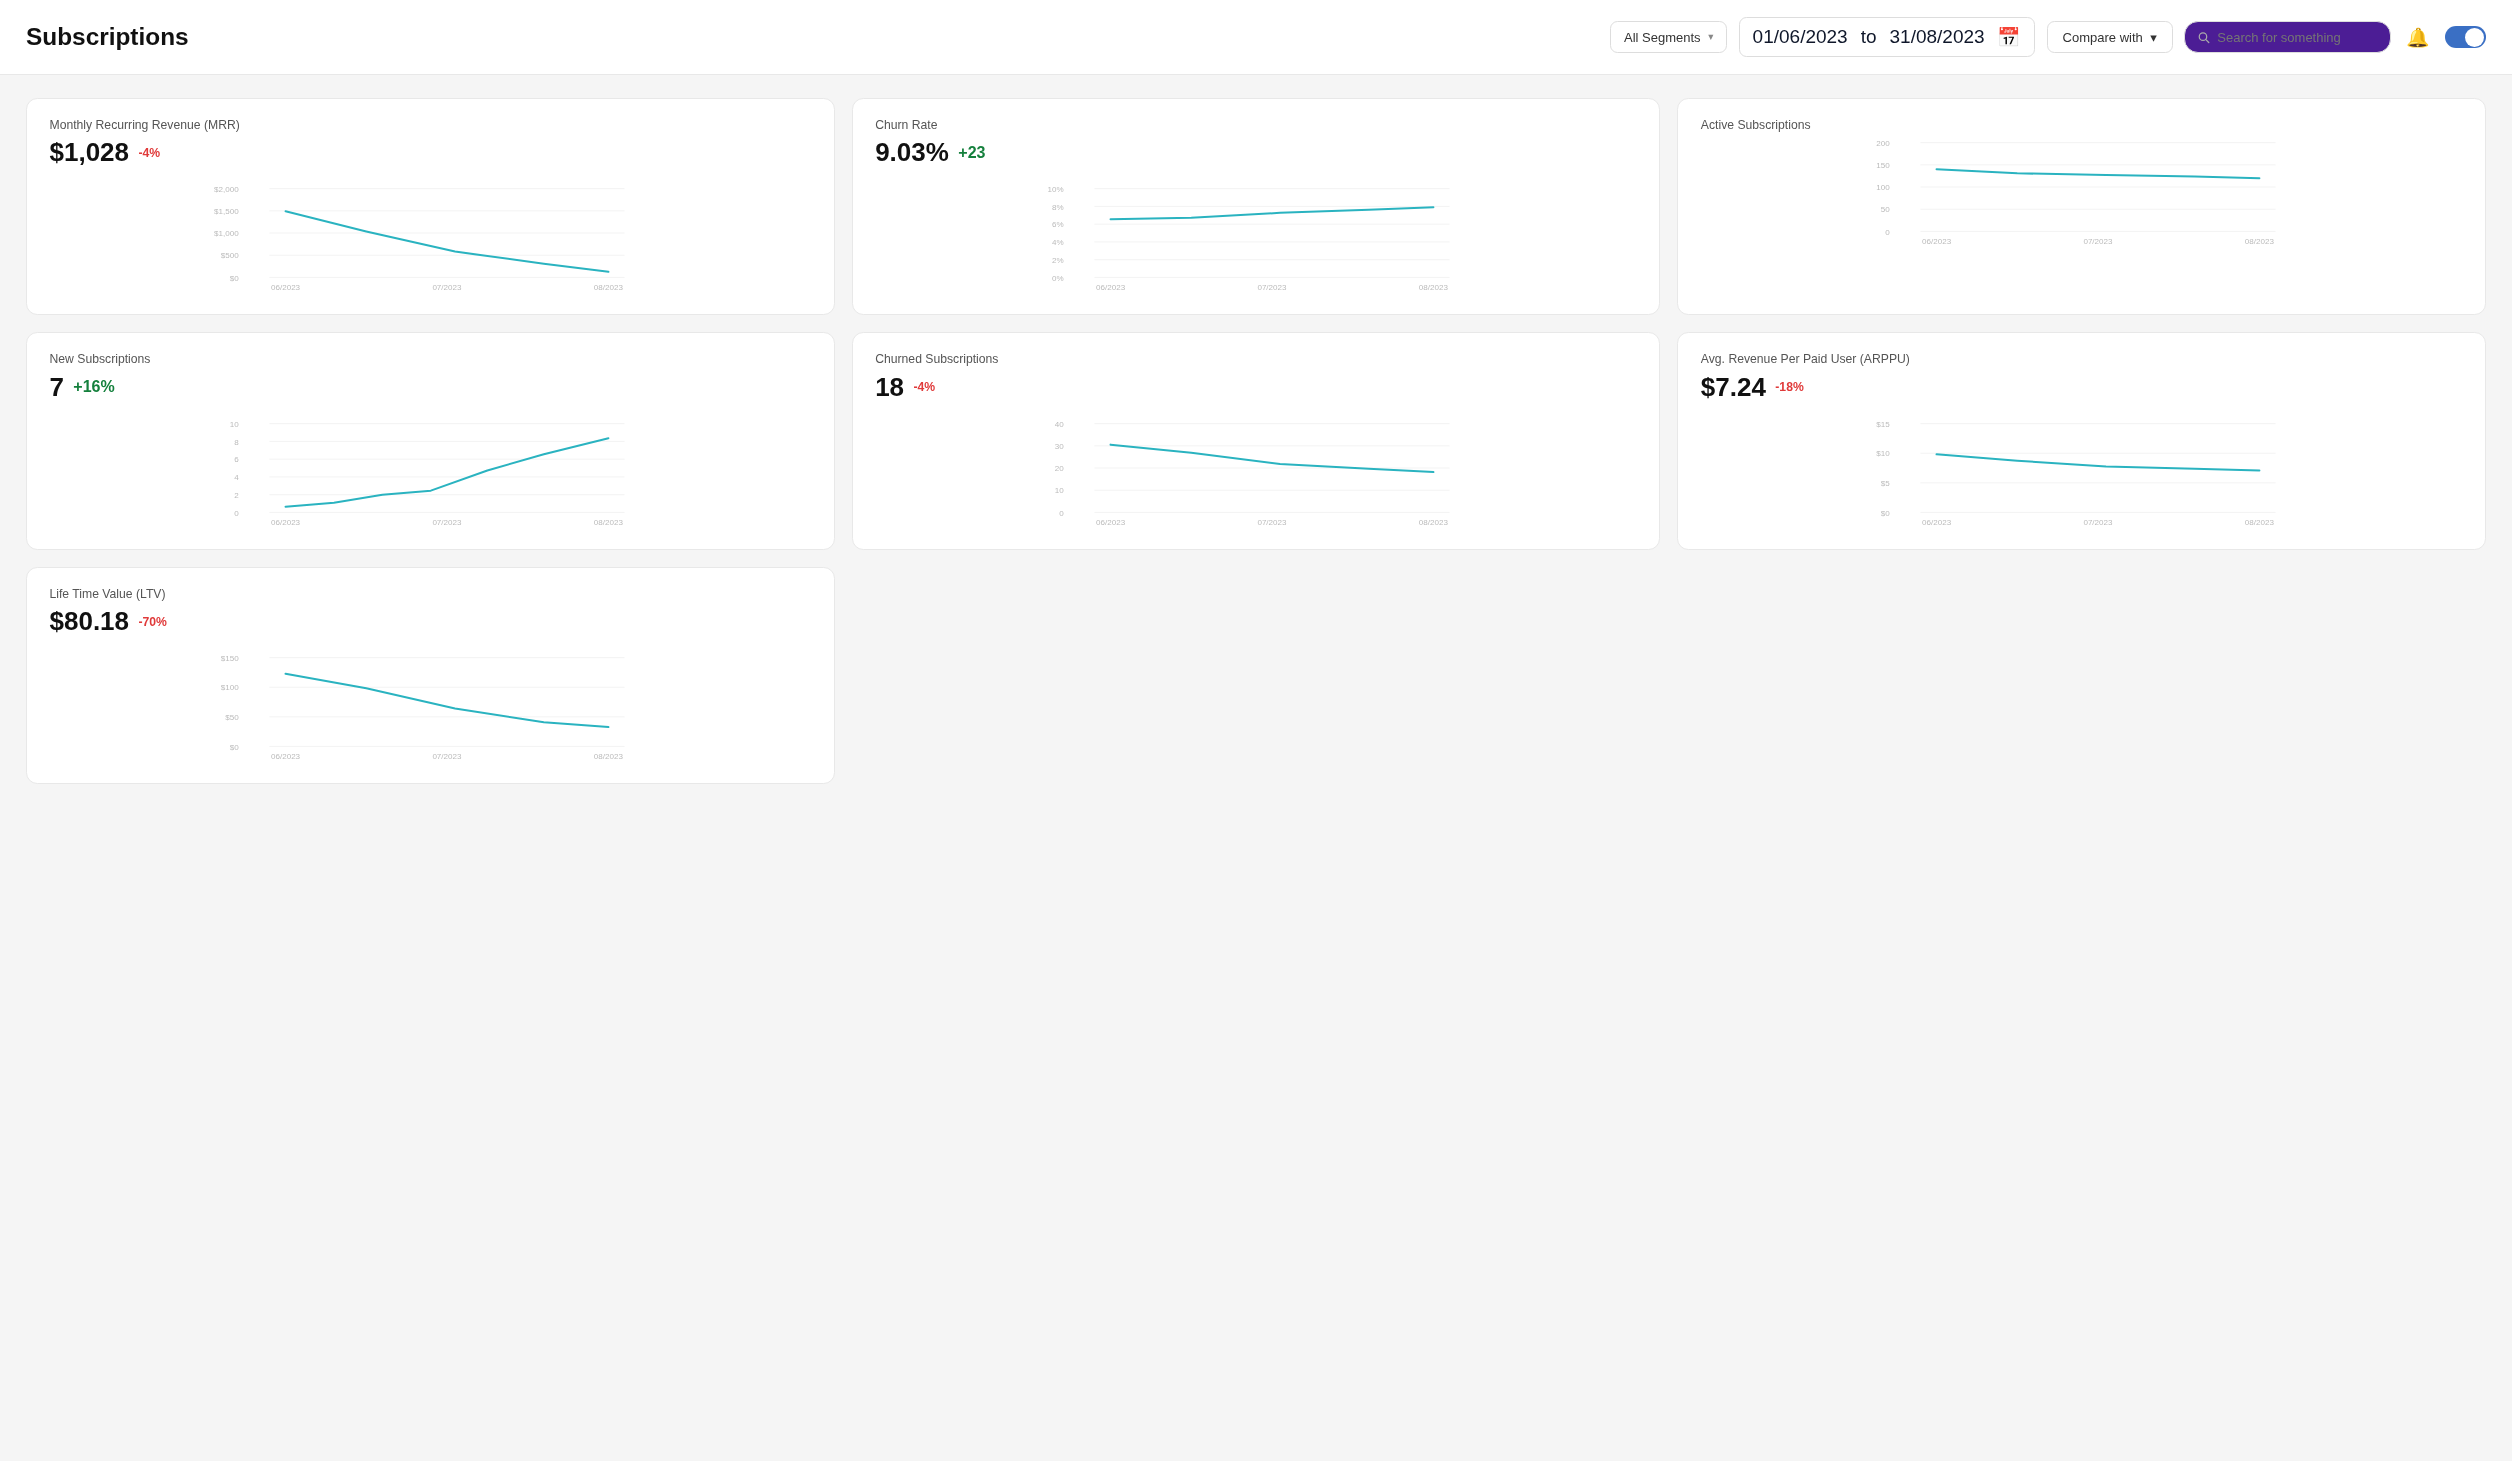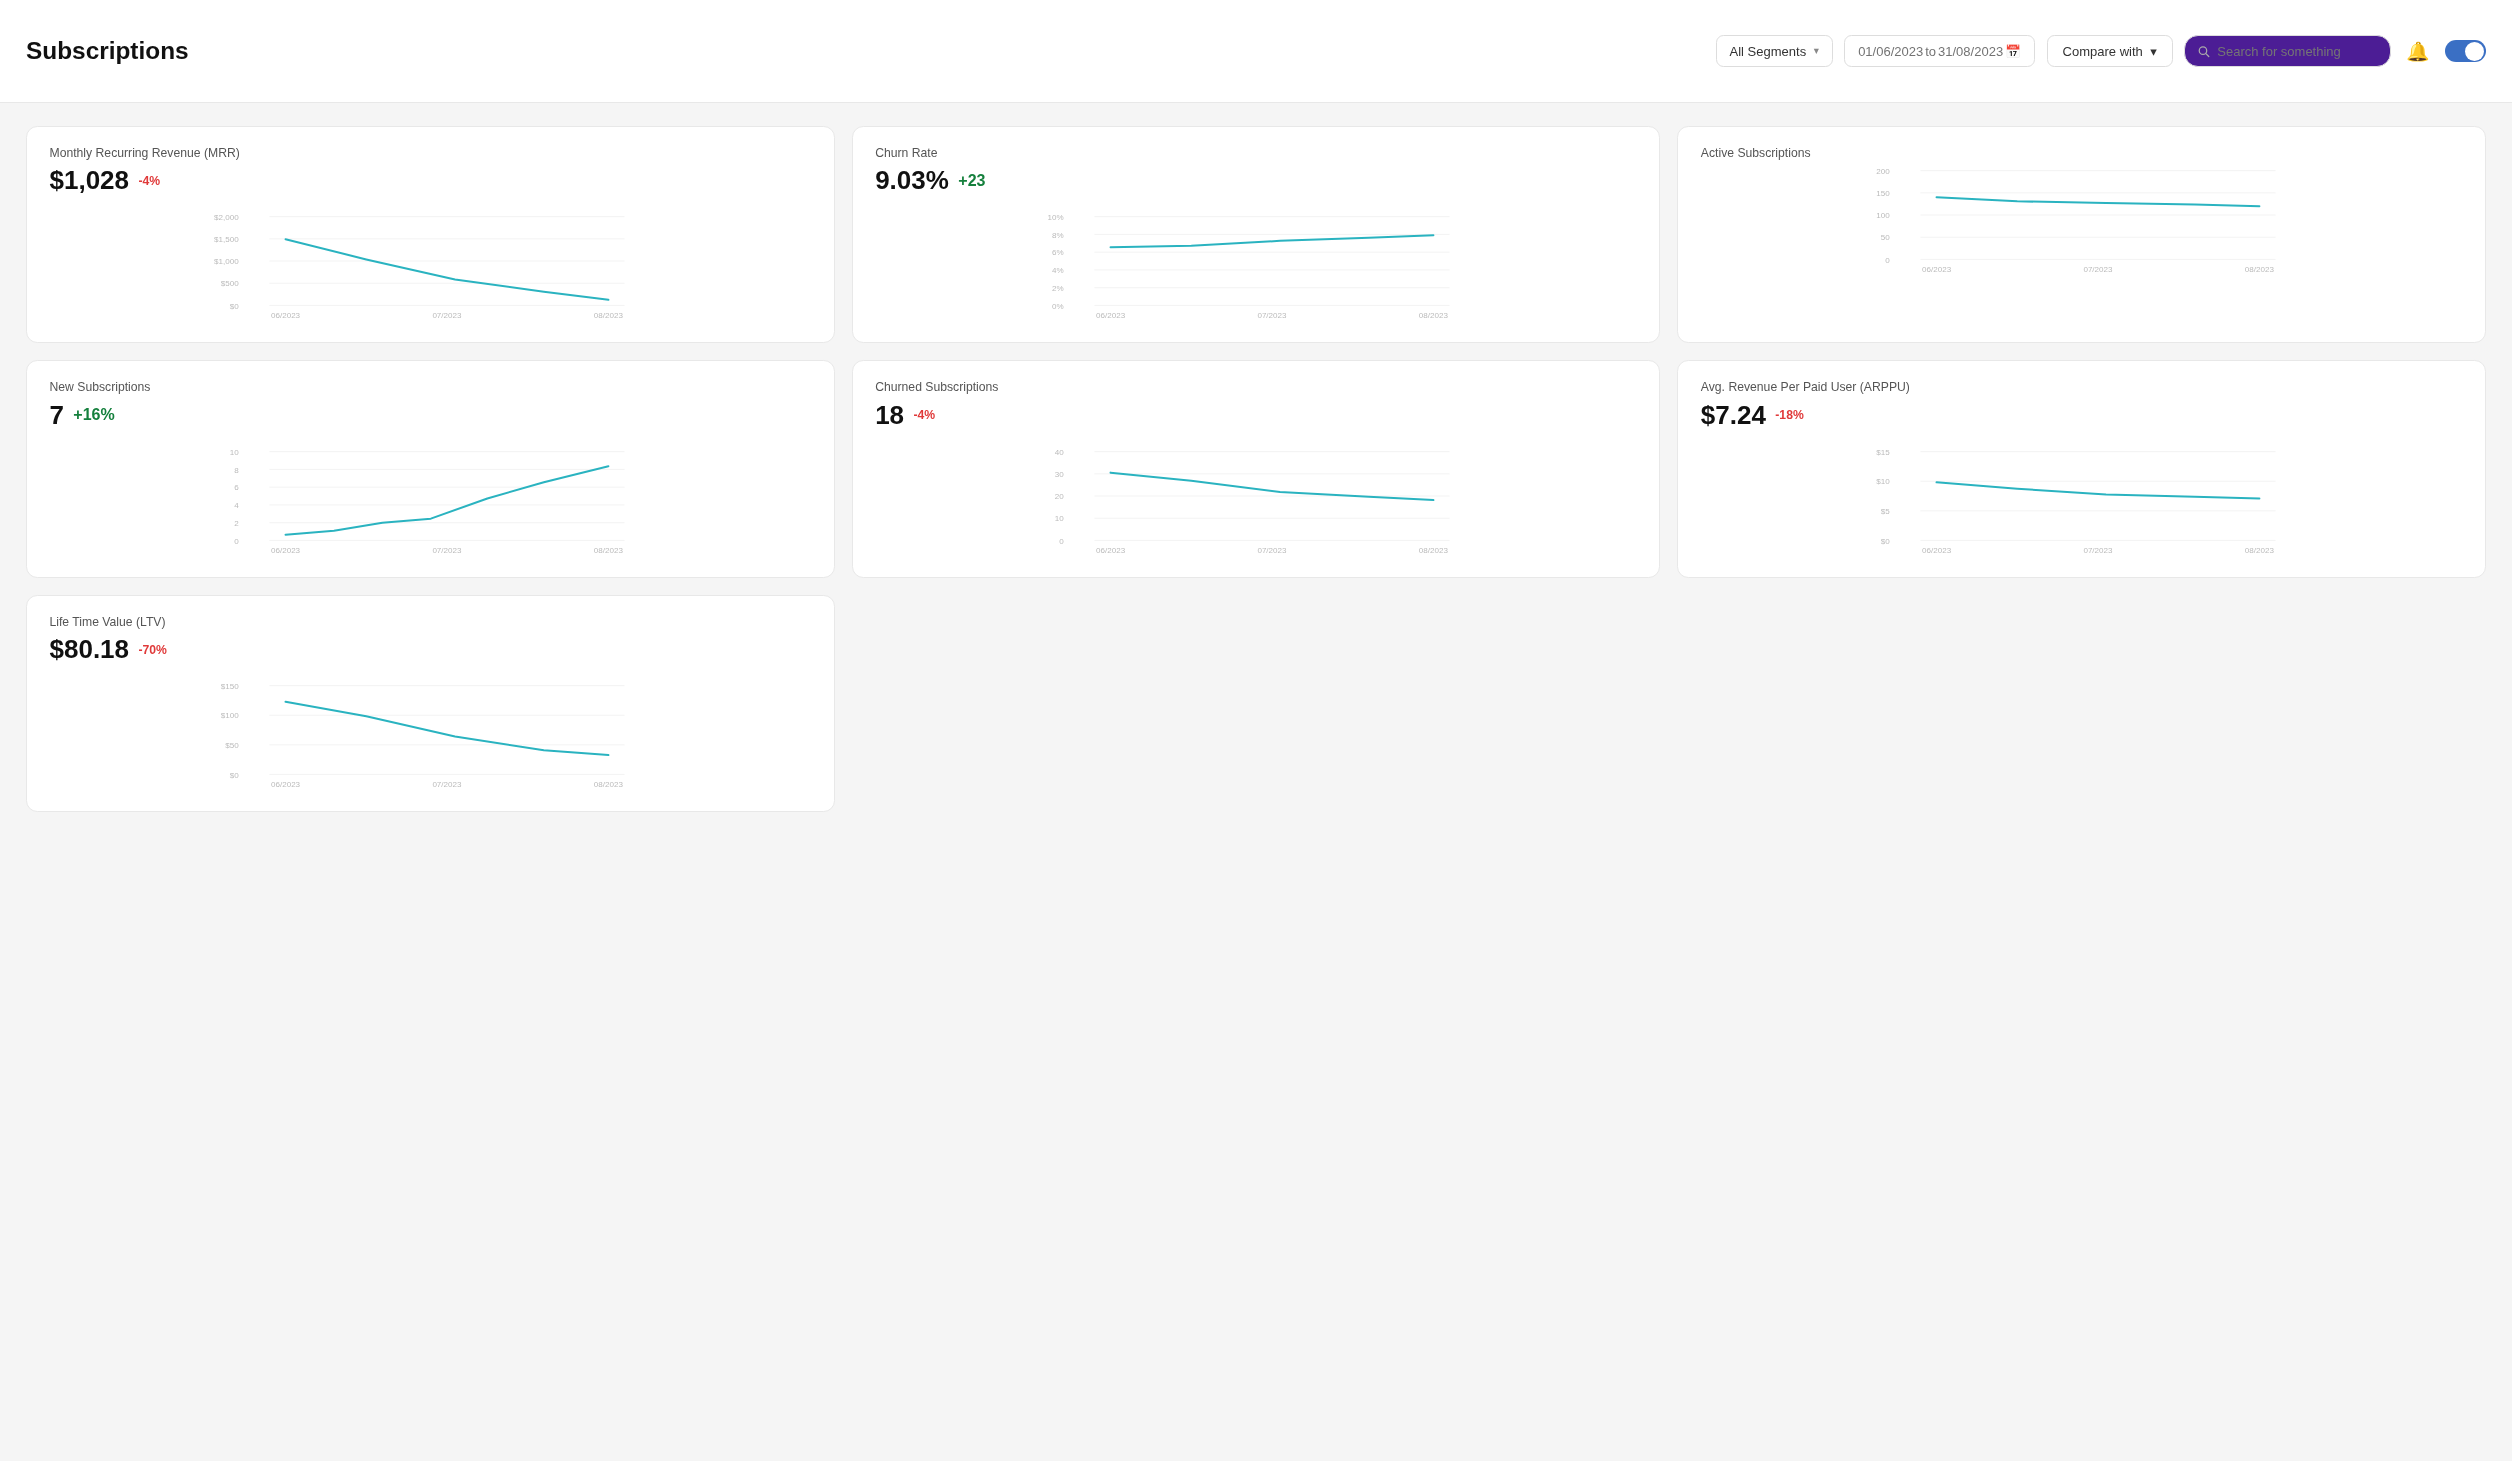--- a/index.html
+++ b/index.html
@@ -5,21 +5,21 @@
     * { box-sizing: border-box; margin: 0; padding: 0; }
     body {
       font-family: -apple-system, BlinkMacSystemFont, 'Segoe UI', sans-serif;
       background: #f5f5f5;
       color: #222;
       min-height: 100vh;
     }
     .header {
       display: flex;
       align-items: center;
-      padding: 35px 26px;
+      padding: 17px 26px;
       background: #fff;
       border-bottom: 0.9px solid #e8e8e8;
       gap: 15px;
     }
     .page-title {
       font-size: 24.4px;
       font-weight: 700;
       color: #111;
       flex: none;
       margin-right: 15px;
@@ -47,23 +47,23 @@
       font-size: 10.3px;
       color: #888;
     }
     .date-range {
       display: flex;
       align-items: center;
       border: 0.9px solid #ddd;
       border-radius: 7.5px;
       padding: 7.5px 13px;
       background: #fff;
-      font-size: 13px;
-      color: #737373;
-      gap: 2px;
+      font-size: 19px;
+      color: #0f172a;
+      gap: 13px;
       cursor: pointer;
       white-space: nowrap;
     }
     .compare-with {
       display: flex;
       align-items: center;
       border: 0.9px solid #ddd;
       border-radius: 7.5px;
       padding: 7.5px 15px;
       background: #fff;

